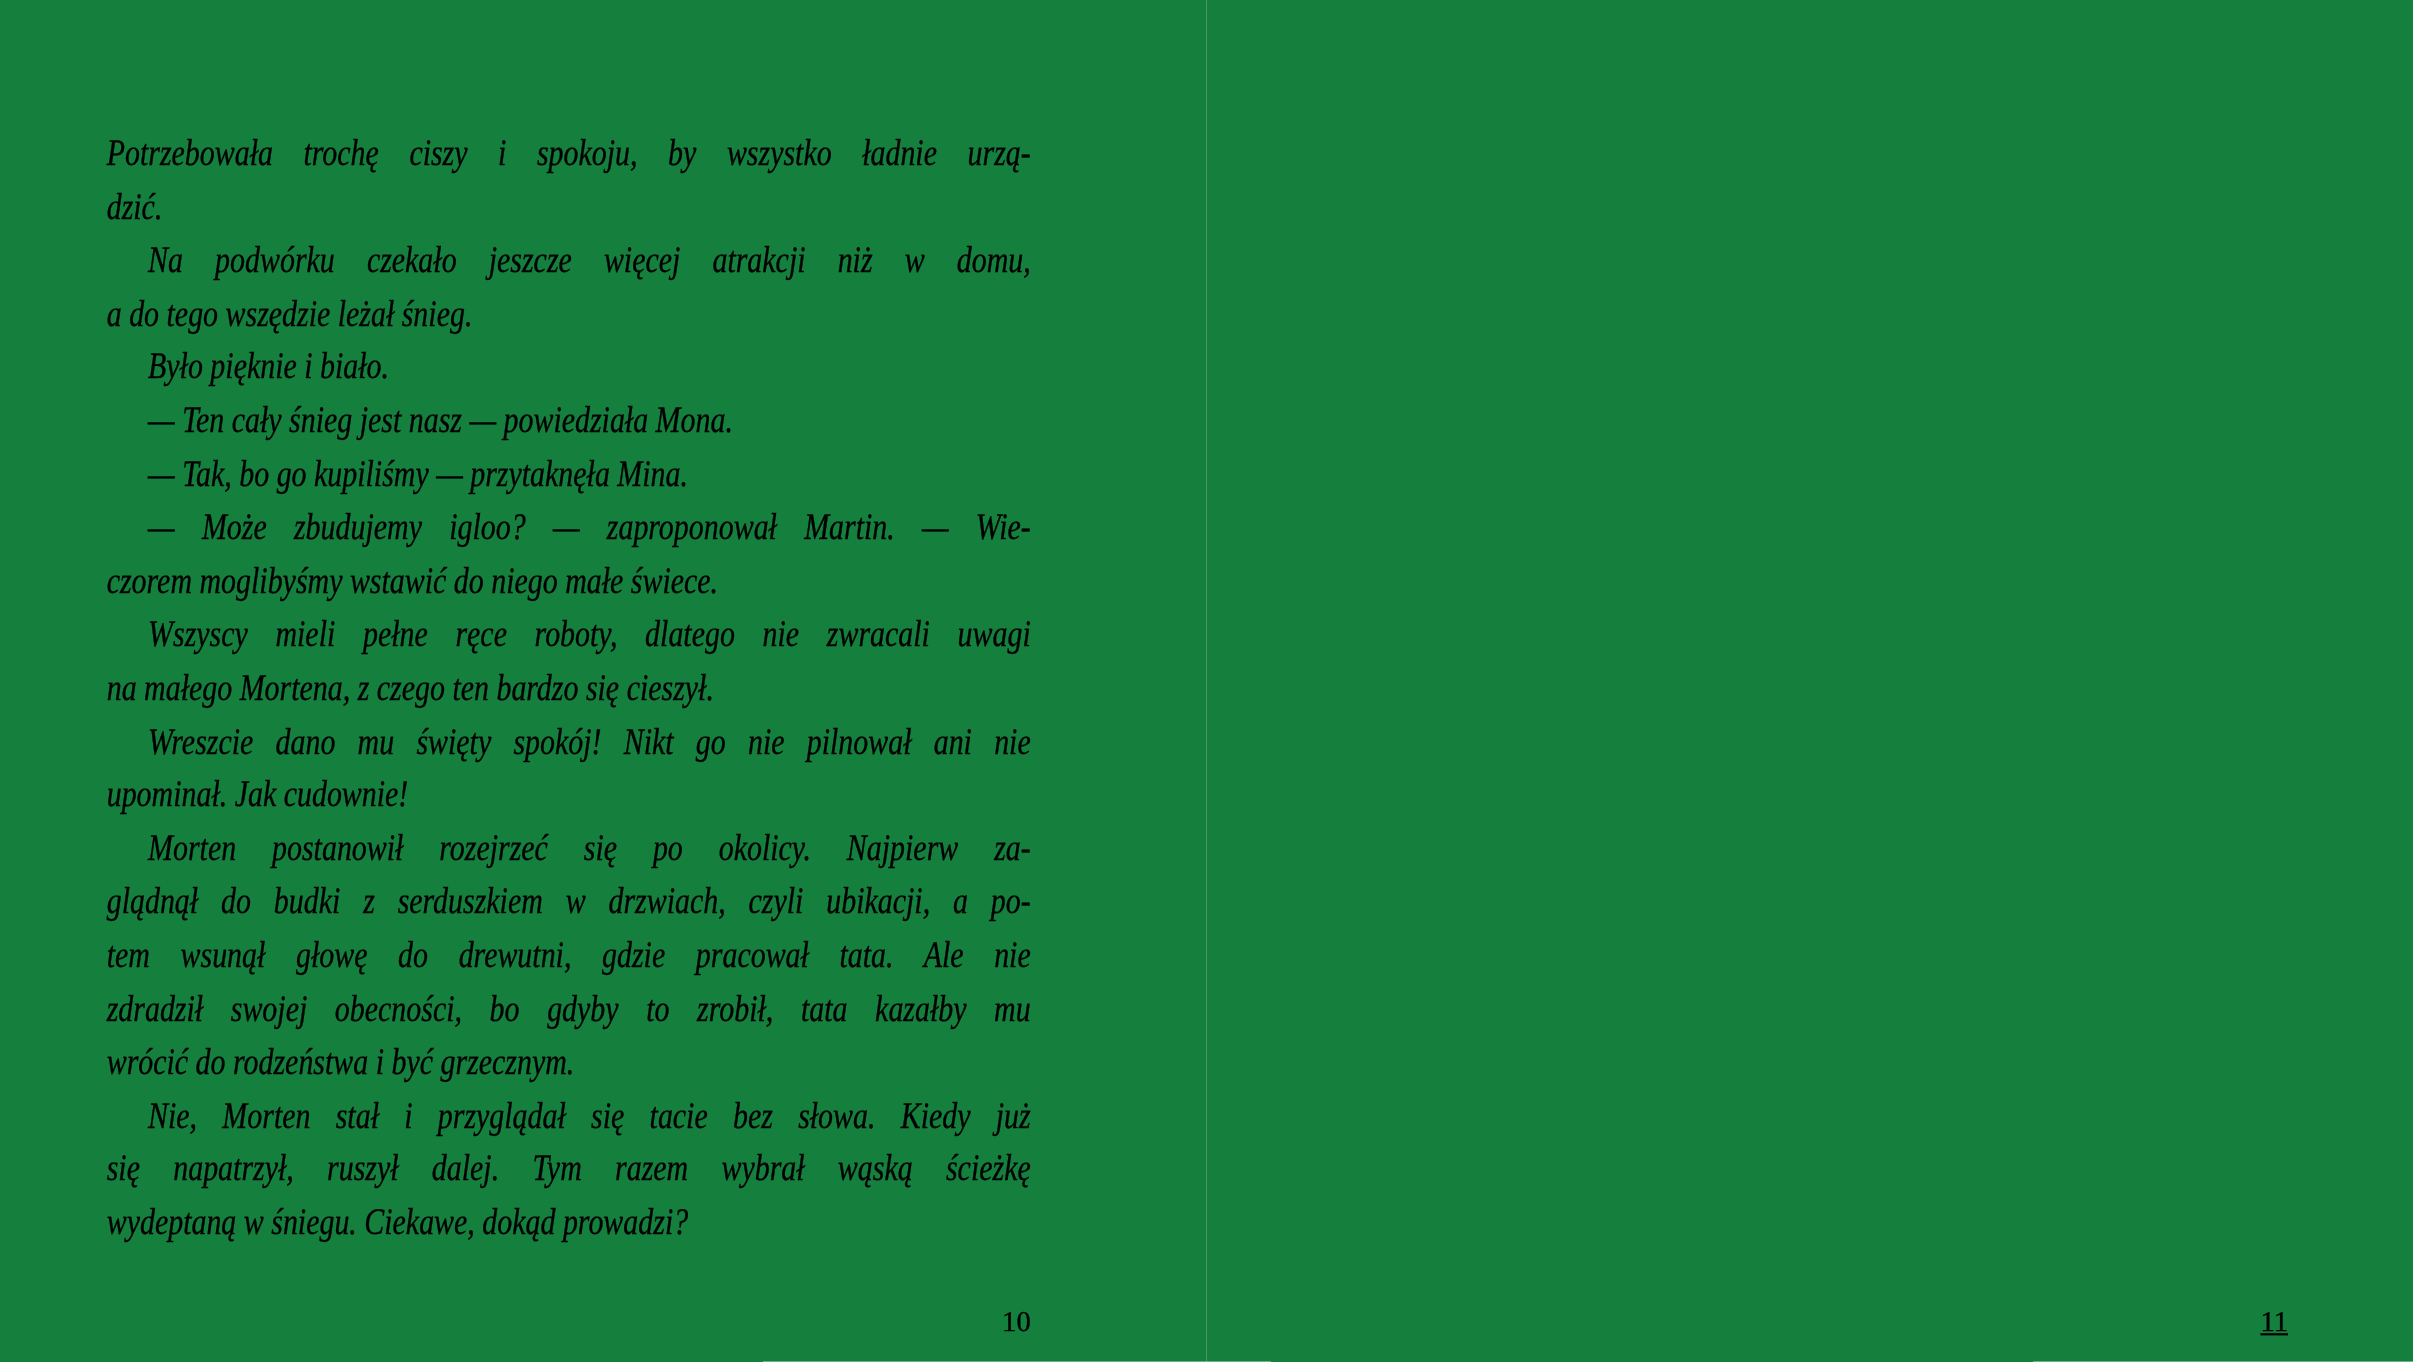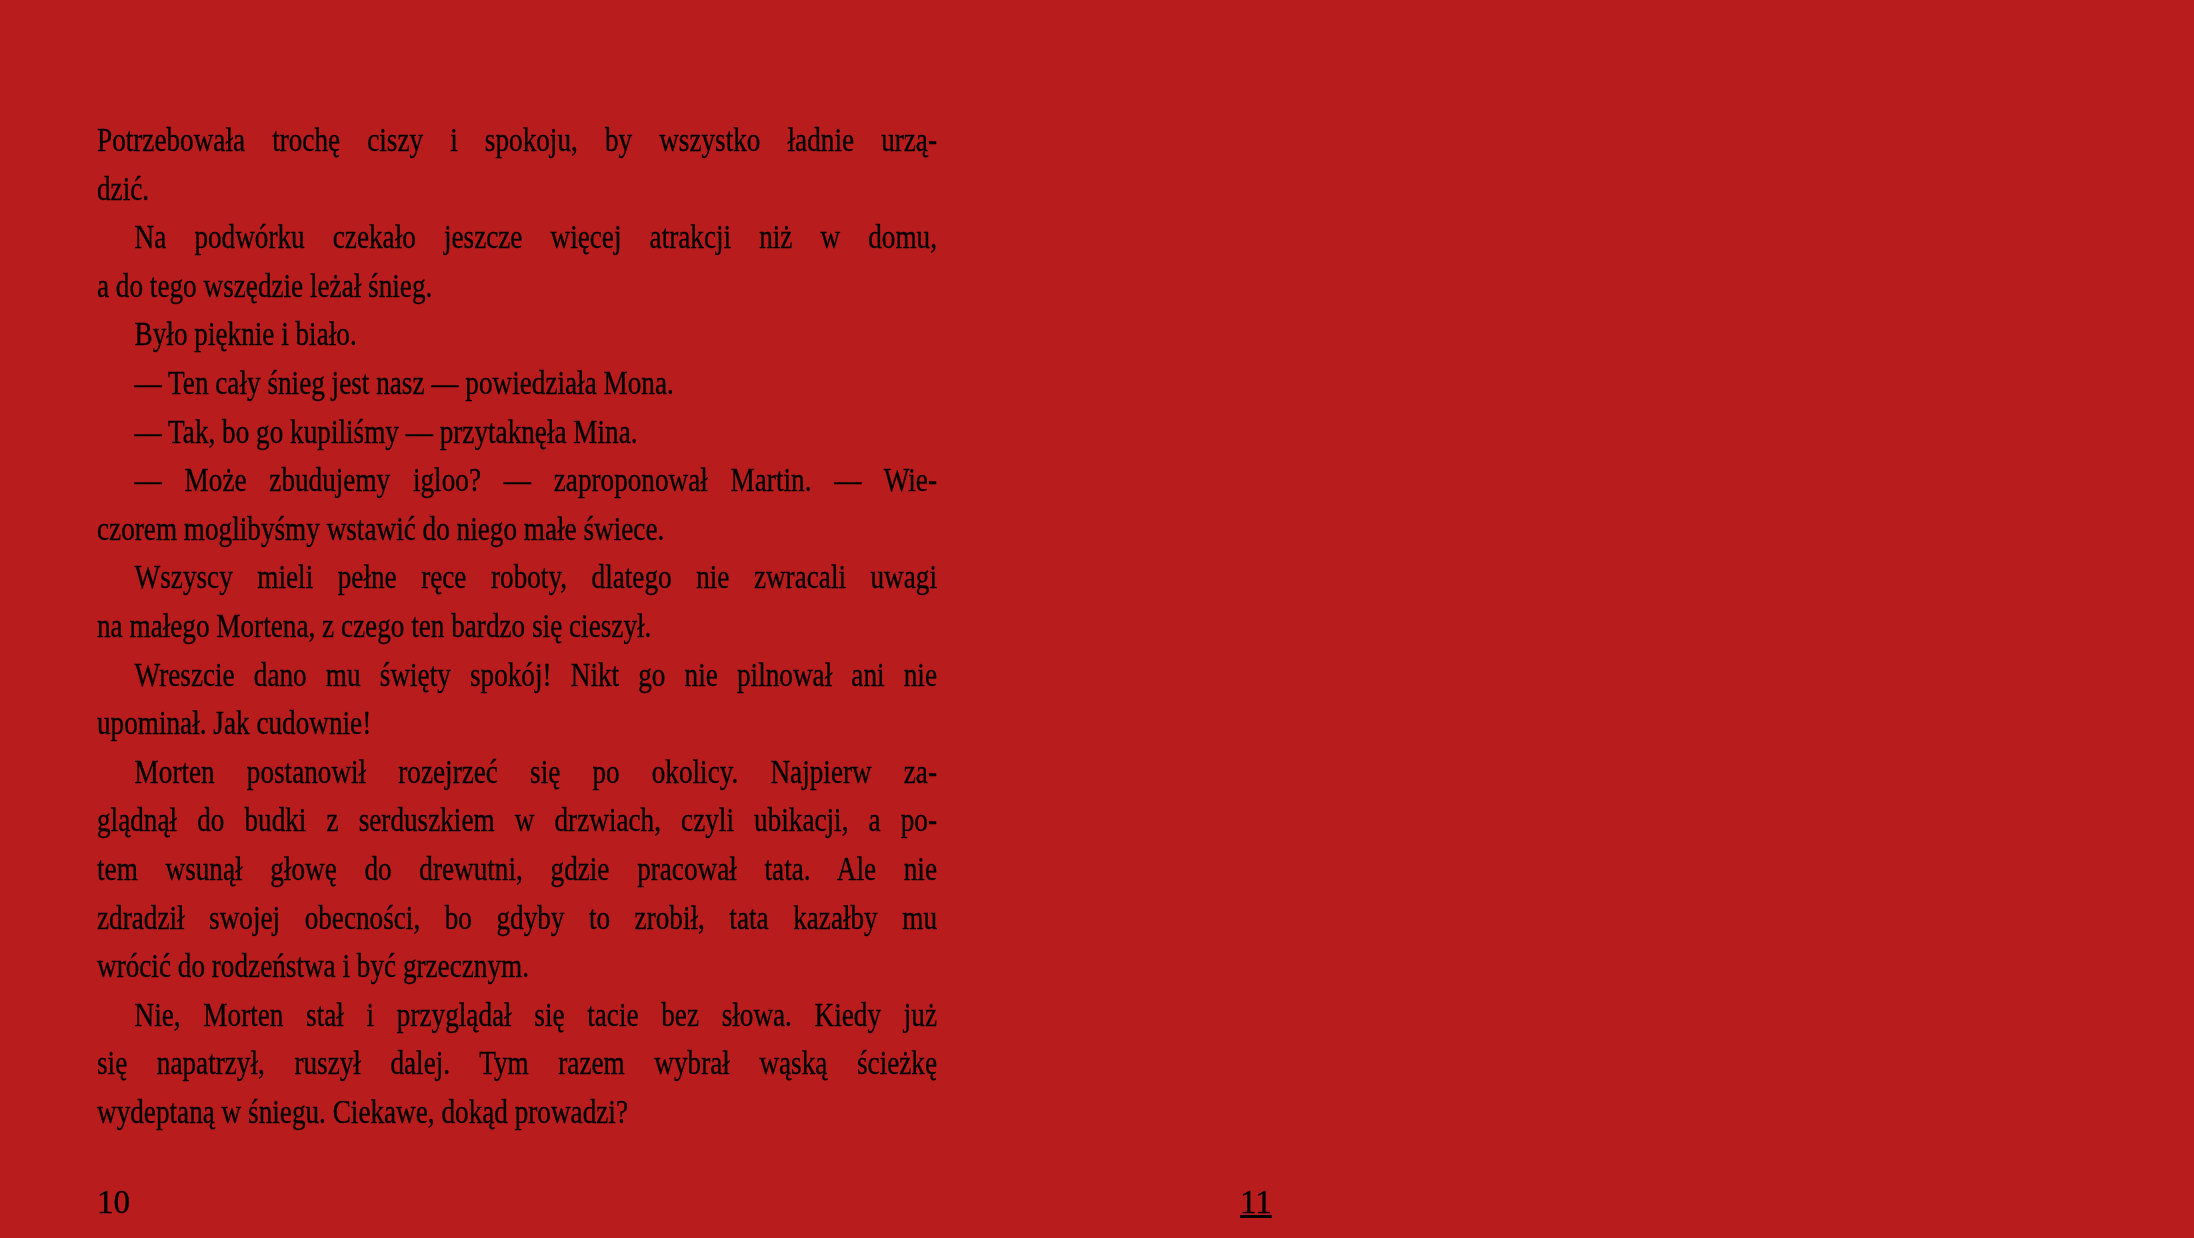--- a/index.html
+++ b/index.html
@@ -14,21 +14,22 @@
     overflow: hidden;
     font-family: "Liberation Serif", "DejaVu Serif", serif;
     color: #000000;
     -webkit-text-stroke: 0.35px #000000;
   }
   .page {
     position: absolute;
     top: 0;
     width: 1097px;
     height: 1238px;
-    background: #b91c1c;
+    background: #15803d;
+    font-style: italic;
   }
   .page.left  { left: 0; }
   .page.right { left: 1097px; }
 
   
   .textblock {
     position: absolute;
     top: 116px;
     width: 1050px;
     transform: scaleX(0.8);
@@ -47,22 +48,22 @@
   .ln.last {
     text-align: left;
     text-align-last: left;
   }
   .ln.in { text-indent: 47px; }
 
   .pagenum {
     position: absolute;
     top: 1182px;
     width: 840px;
-    text-align: left;
-    font-size: 33px;
+    text-align: right;
+    font-size: 26px;
     line-height: 40px;
   }
   .pagenum.left-num  { left: 97px; }
   .pagenum.right-num { left: 1240px; text-decoration: underline; }
 </style>
 </head>
 <body>
 
 <section class="page left">
   <div class="textblock">

